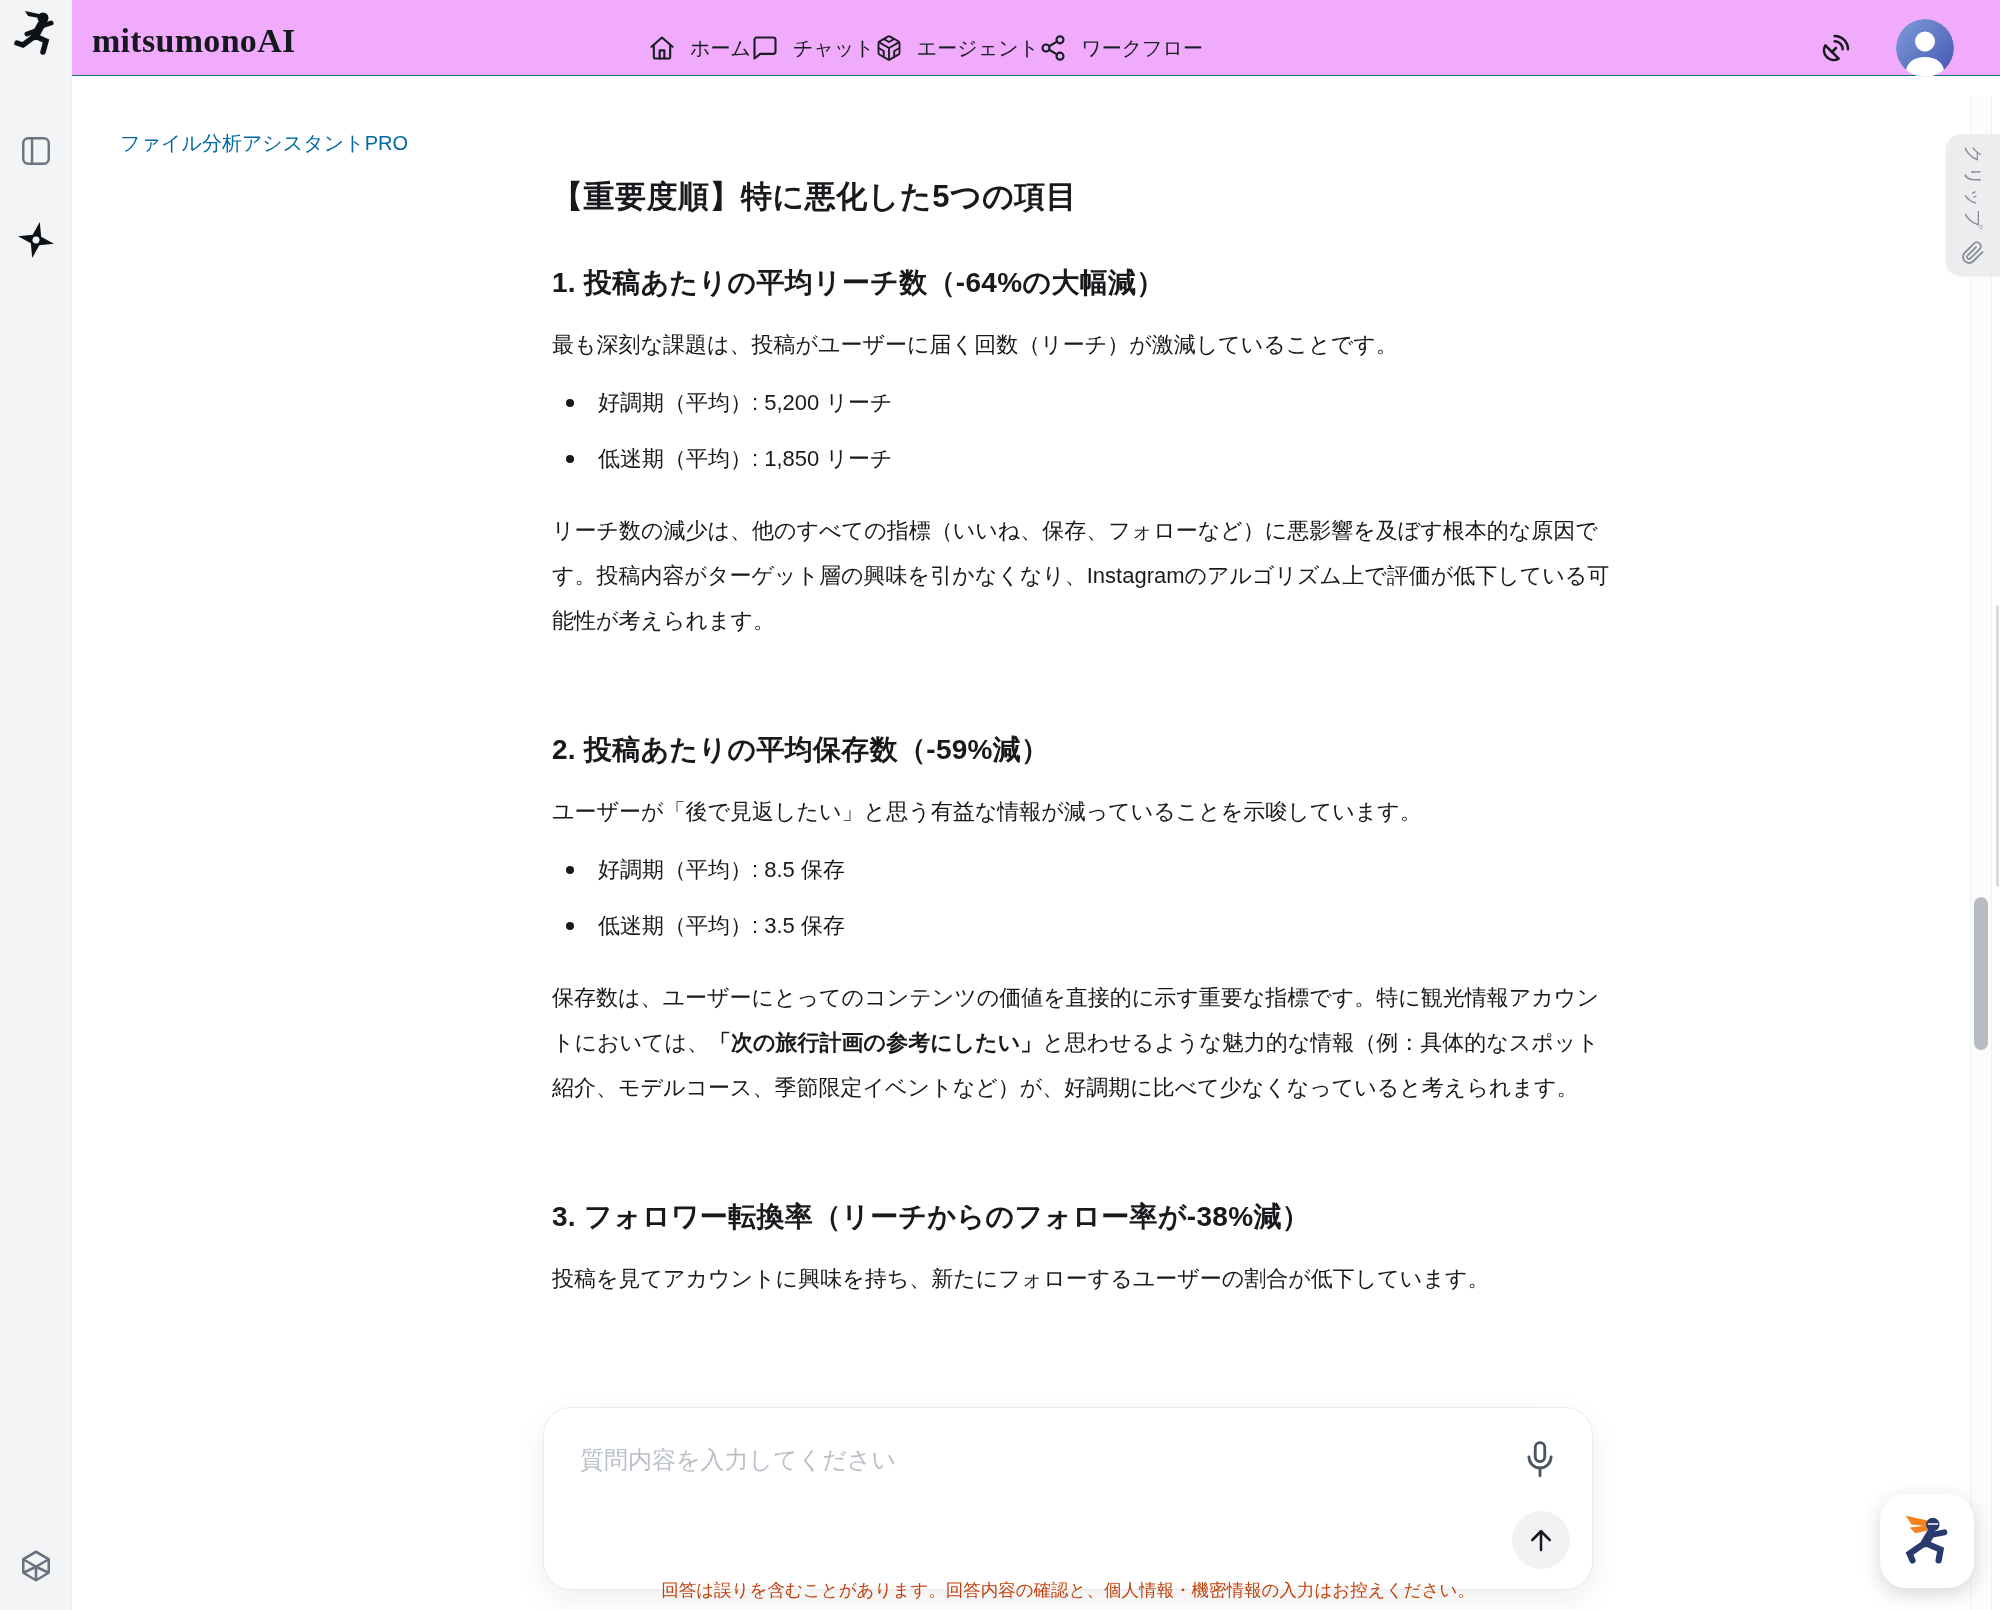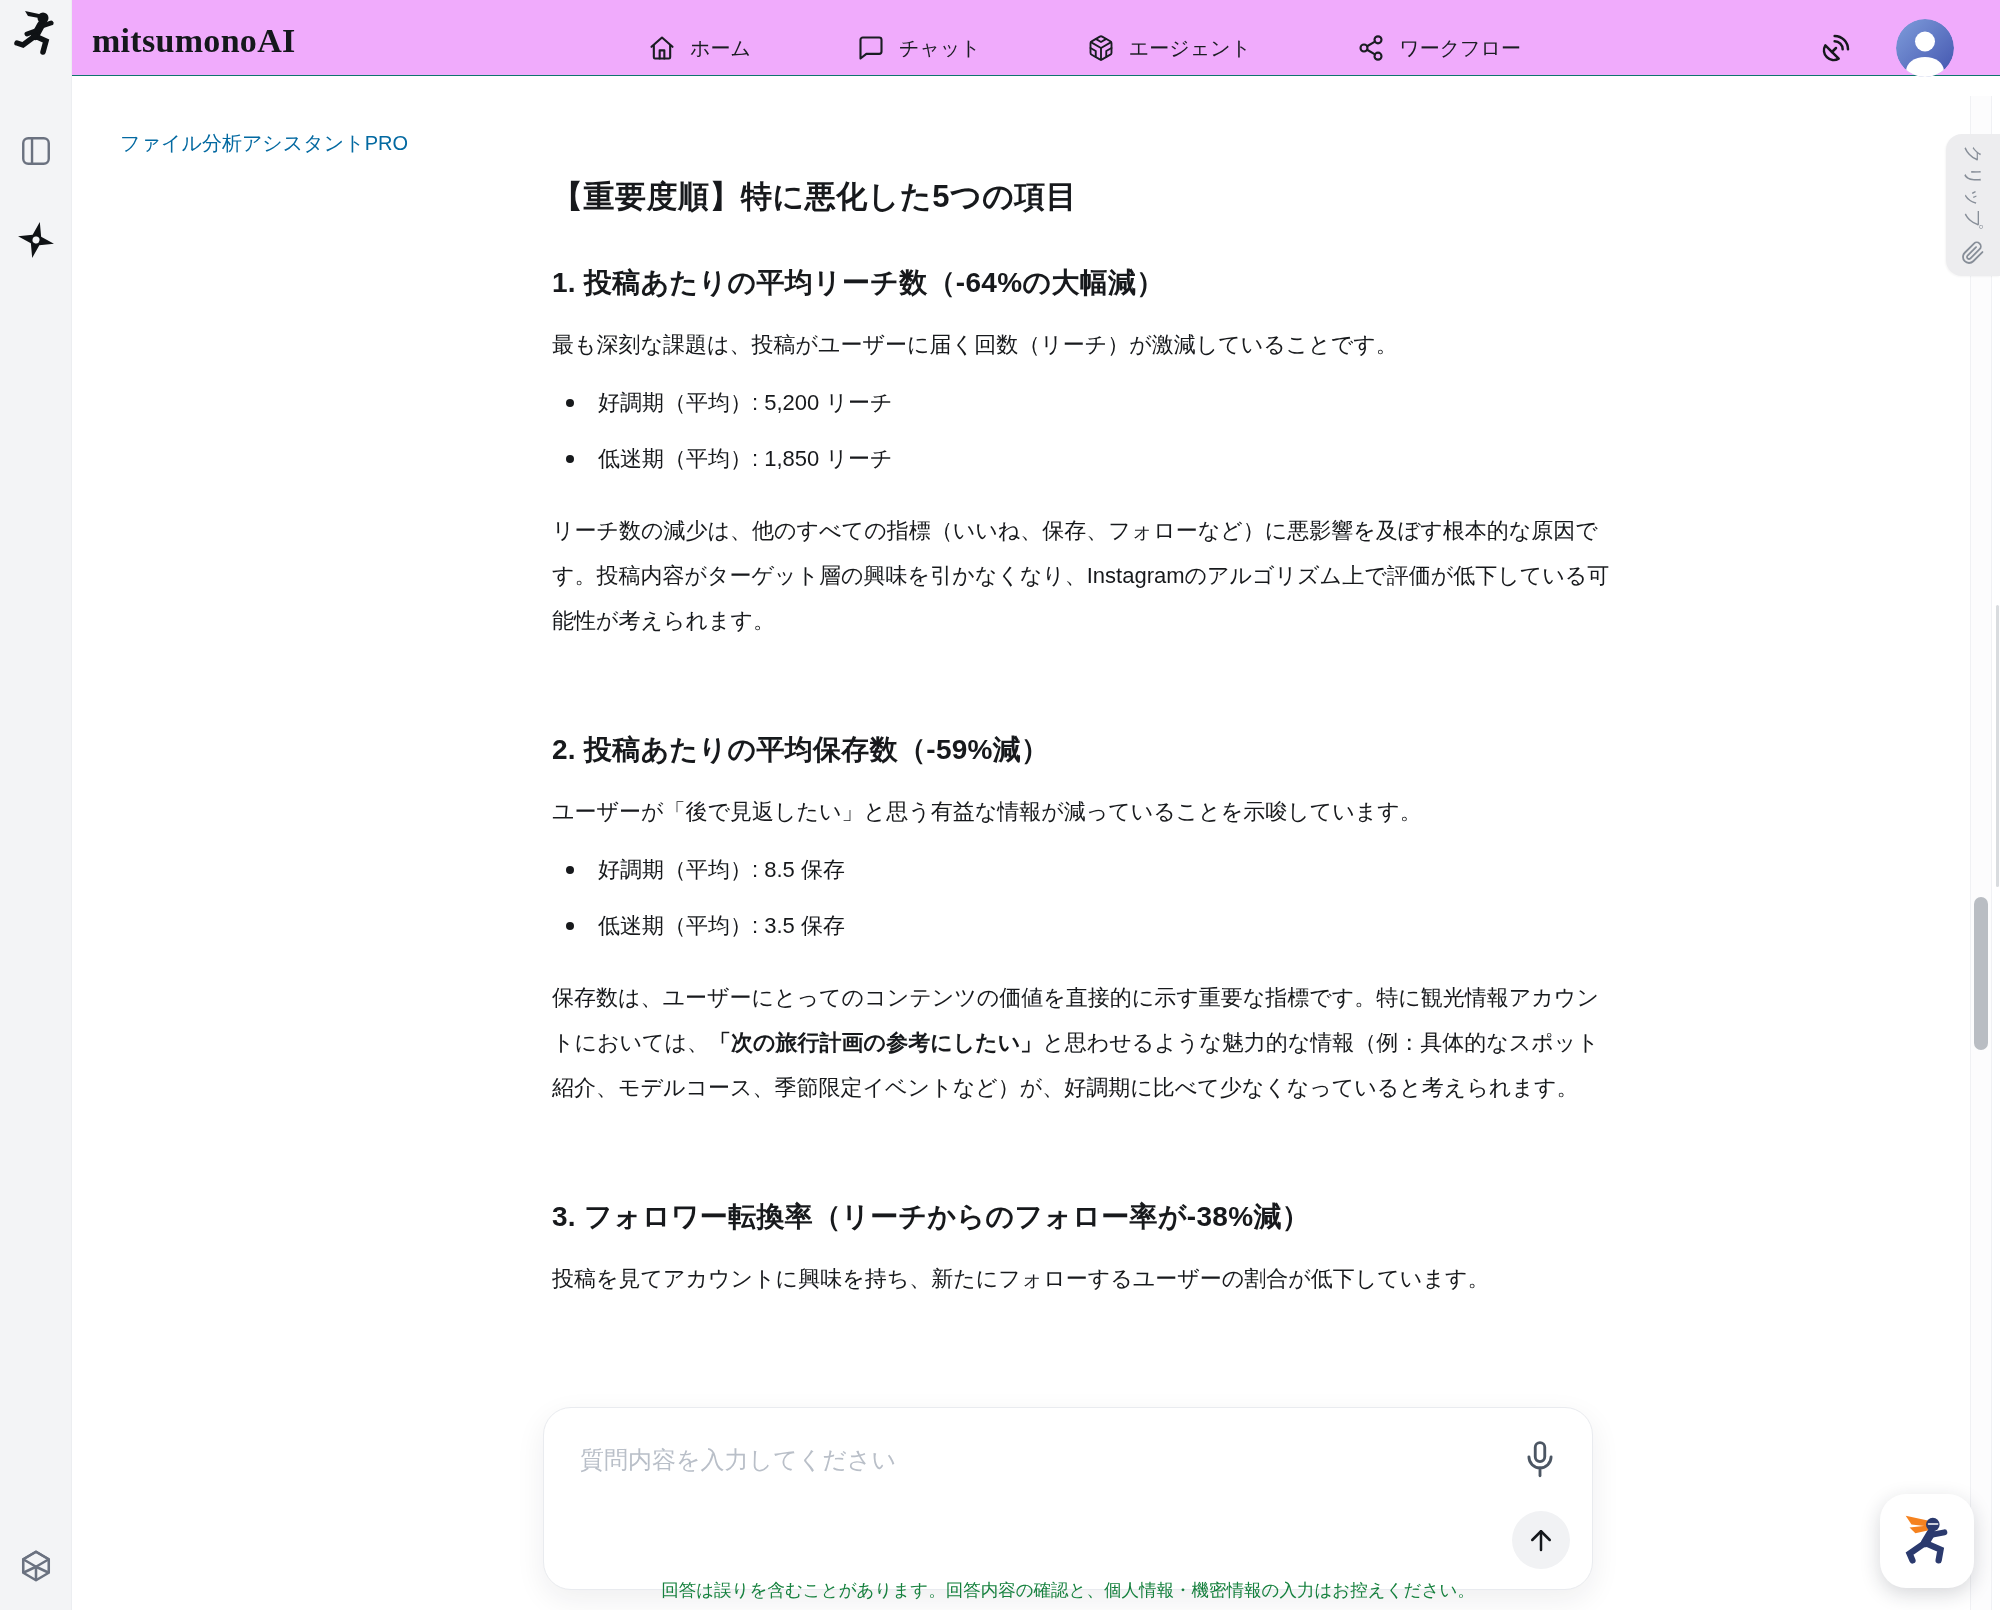--- a/index.html
+++ b/index.html
@@ -16,21 +16,21 @@
   .slot-panel  { top:134px; }
   .slot-star   { top:220px; }
   .slot-cube   { top:1548px; }
 
   
   .header { position:absolute; left:72px; right:0; top:0; height:76px; background:#f0abfc;
             border-bottom:1px solid #0f766e; z-index:4; }
   .logo-text { position:absolute; left:20px; top:22px;
                font-family:"Liberation Serif","DejaVu Serif",serif;
                font-size:34px; font-weight:700; color:#15181c; letter-spacing:0.3px; cursor:pointer; }
-  .nav { position:absolute; left:576px; top:0; height:96px; display:flex; align-items:center; gap:106px; }
+  .nav { position:absolute; left:576px; top:0; height:96px; display:flex; align-items:center; }
   .nav-item { display:flex; align-items:center; gap:14px; font-size:20px; color:#1a1d22; cursor:pointer; white-space:nowrap; }
   .hdr-right { position:absolute; right:46px; top:0; height:96px; display:flex; align-items:center; gap:44px; }
   .avatar { width:58px; height:58px; border-radius:50%; overflow:hidden; cursor:pointer; }
 
   
   .breadcrumb { position:absolute; left:120px; top:130px; font-size:20px; color:#0369a1; z-index:2; }
 
   
   .clip-tab { position:absolute; right:0; top:134px; width:54px; height:142px; background:#ededef;
               border-radius:16px 0 0 16px; z-index:7; cursor:pointer;
@@ -67,21 +67,21 @@
   .composer input { position:absolute; left:36px; top:32px; width:850px; height:40px; border:none; outline:none;
                     font-size:24px; color:#1f242b; background:transparent;
                     font-family:"Liberation Sans","DejaVu Sans",sans-serif; }
   .composer input::placeholder { color:#b9bfc8; }
   .mic-btn { position:absolute; right:28px; top:26px; width:48px; height:52px; display:flex;
              align-items:center; justify-content:center; cursor:pointer; background:none; border:none; }
   .send-btn { position:absolute; right:22px; bottom:20px; width:58px; height:58px; border-radius:50%;
               background:#f1f2f4; border:none; display:flex; align-items:center; justify-content:center; cursor:pointer; }
 
   .disclaimer { position:absolute; top:1578px; left:543px; width:1050px; text-align:center;
-                font-size:17.5px; color:#15803d; z-index:5; }
+                font-size:17.5px; color:#c2410c; z-index:5; }
 
   
   .mascot-btn { position:absolute; right:26px; bottom:22px; width:94px; height:94px; background:#fff;
                 border:none; border-radius:26px; box-shadow:0 6px 20px rgba(30,35,48,0.18); z-index:8;
                 display:flex; align-items:center; justify-content:center; cursor:pointer; }
 
   svg { display:block; }
 </style>
 </head>
 <body>

